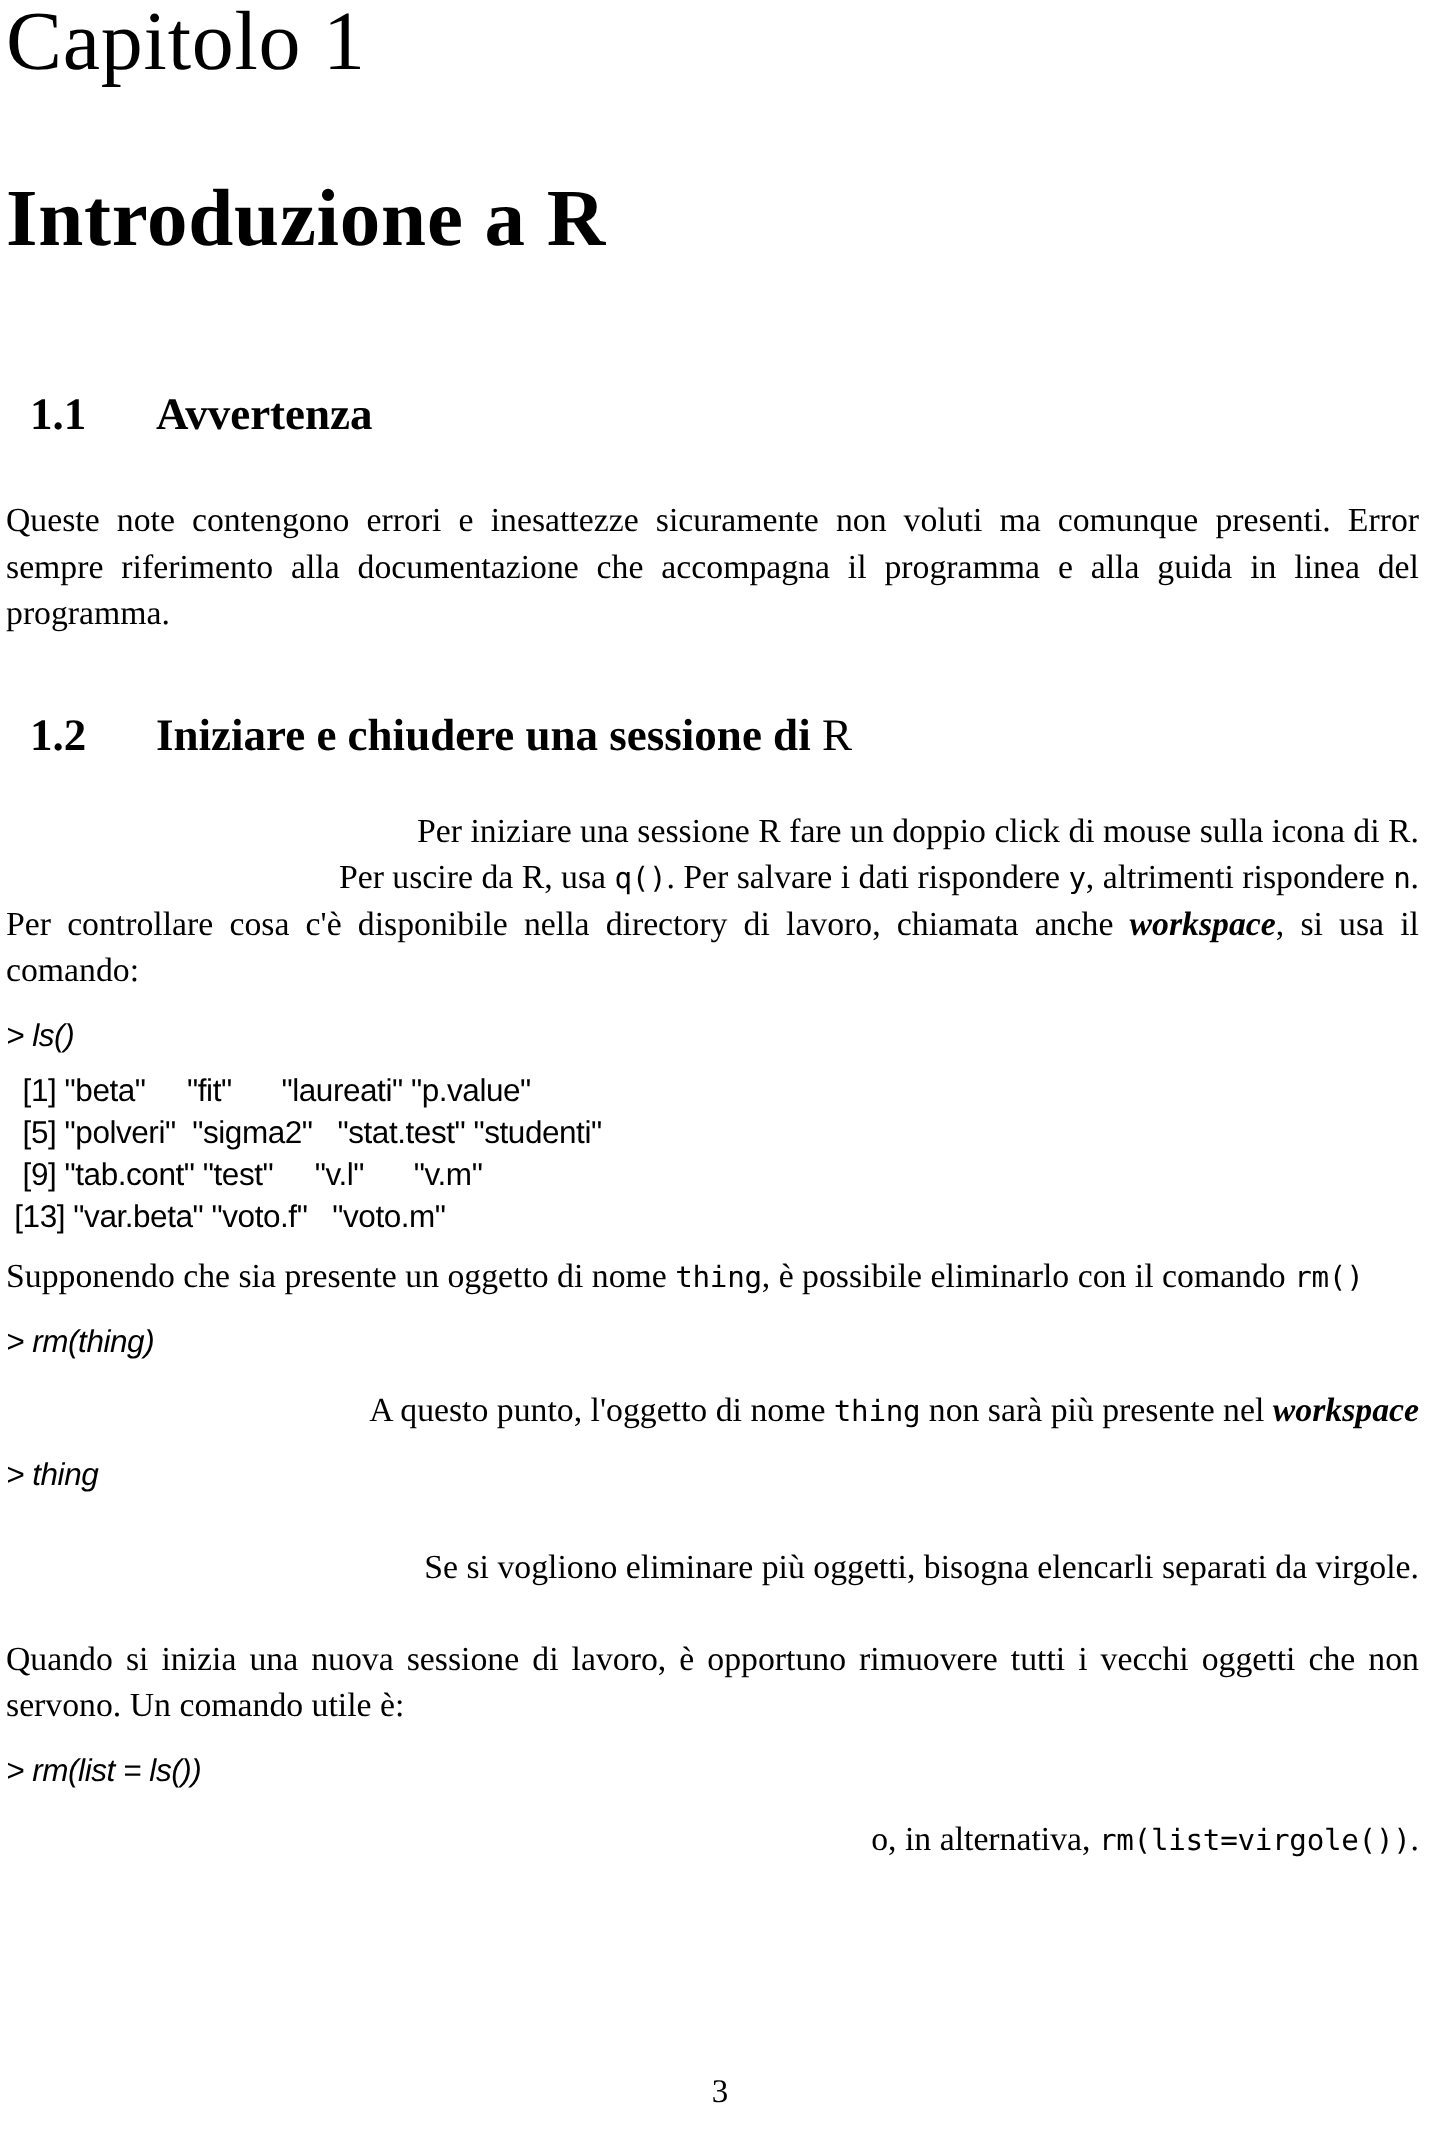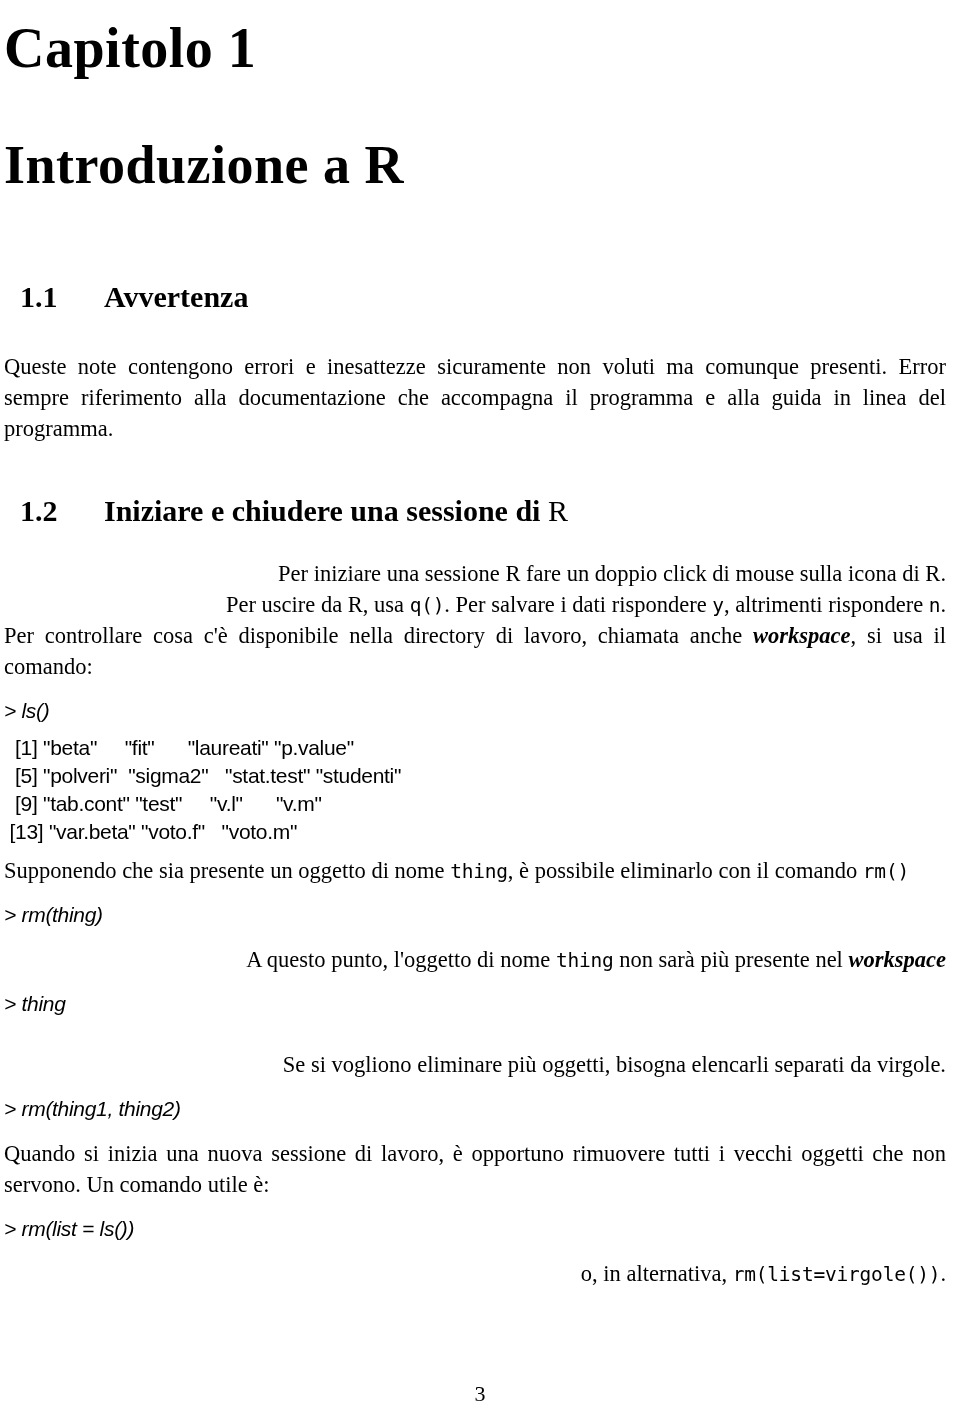--- a/index.html
+++ b/index.html
@@ -23,25 +23,25 @@
     top: 0;
     width: 960px;
     height: 1421px;
     box-sizing: border-box;
     padding: 0 14px 0 4px;
   }
 
   
   .chapter-number {
     font-size: 56px;
-    font-weight: bold;
+    font-weight: normal;
     letter-spacing: 0.5px;
     line-height: 1.0;
     margin: 0;
-    padding-top: 20px;
+    padding-top: 0;
   }
   .chapter-title {
     font-size: 54px;
     font-weight: bold;
     letter-spacing: 0.5px;
     line-height: 1.0;
     margin: 0;
     padding-top: 62px;
   }
 
@@ -185,21 +185,20 @@
 
   <div class="spacer-xs"></div>
 
 
   <div class="spacer-m"></div>
 
   <p class="body loose">Se si vogliono eliminare più oggetti, bisogna elencarli separati da virgole.</p>
 
   <div class="spacer-s"></div>
 
-  <pre class="verb cmd">&gt; rm(thing1, thing2)</pre>
 
   <div class="spacer-s"></div>
 
   <p class="body">Quando si inizia una nuova sessione di lavoro, è opportuno rimuovere tutti i vecchi oggetti che non servono. Un comando utile è:</p>
 
   <div class="spacer-s"></div>
 
   <pre class="verb cmd">&gt; rm(list = ls())</pre>
 
   <div class="spacer-s"></div>

